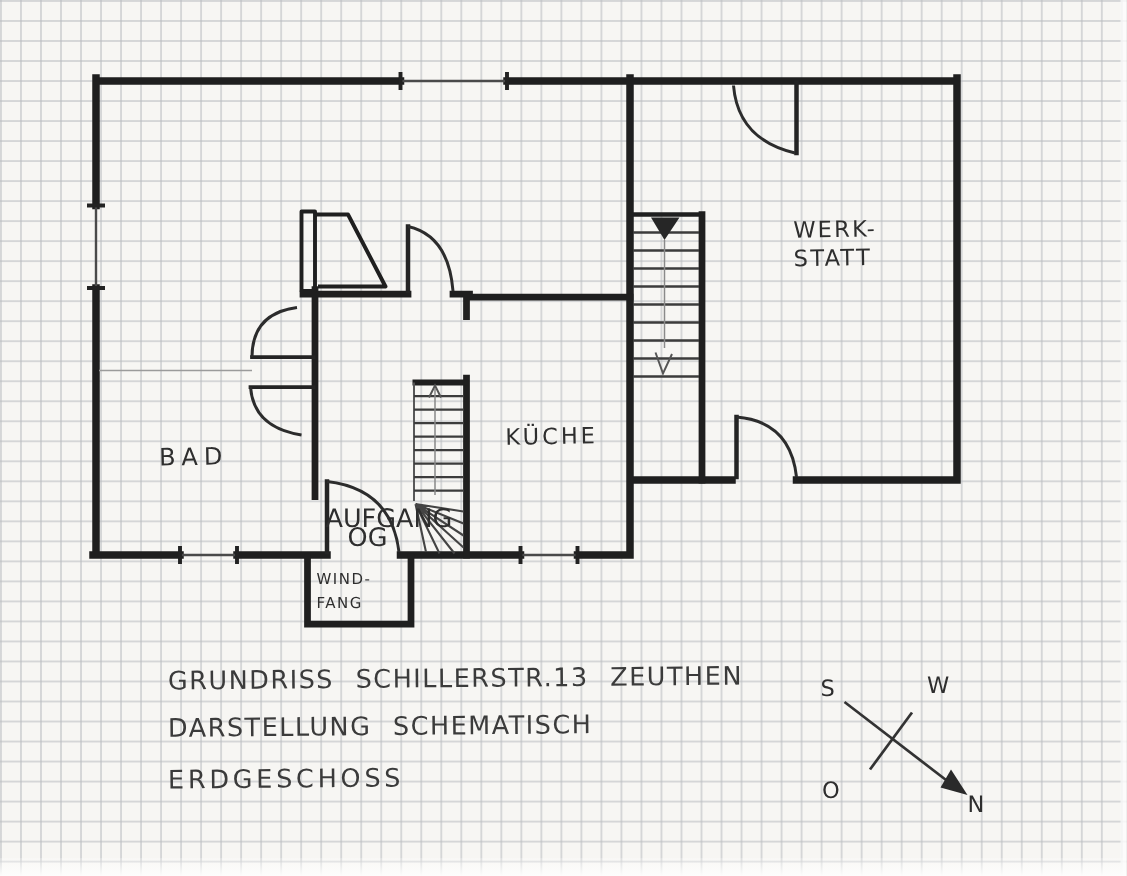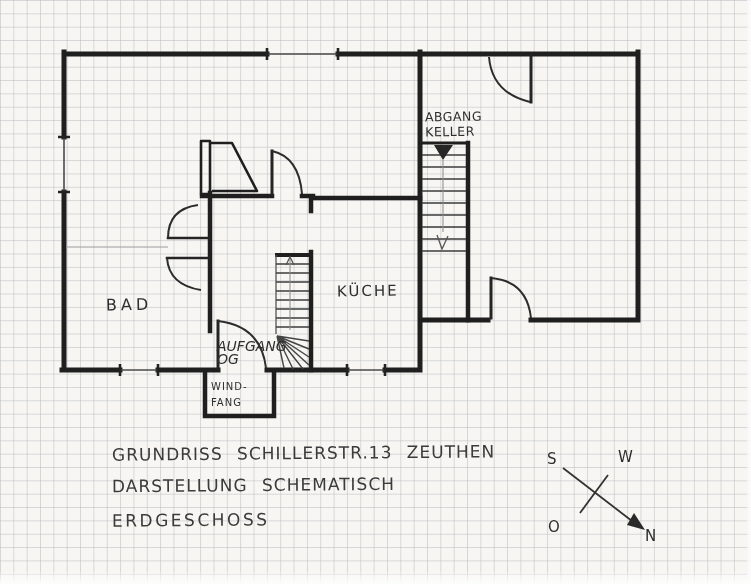--- a/index.html
+++ b/index.html
@@ -19,21 +19,21 @@
     position:absolute;
     color:#2e2e2e;
     white-space:nowrap;
     font-family:"DejaVu Sans", sans-serif;
     line-height:1.15;
   }
   .lbl-bad{left:106px;top:296px;font-size:16px;letter-spacing:4px;transform:rotate(-1deg);}
   .lbl-kueche{left:337px;top:283px;font-size:15px;letter-spacing:2px;transform:rotate(-1deg);}
   .lbl-werkstatt{left:529px;top:144px;font-size:15px;letter-spacing:1.5px;line-height:19px;transform:rotate(-1deg);}
   .lbl-abgang{left:425px;top:109px;font-size:12.5px;letter-spacing:.5px;line-height:15px;transform:rotate(-1deg);}
-  .lbl-aufgang{left:217px;top:340px;font-size:14px;line-height:13px;width:56px;text-align:left;font-style:italic;}
+  .lbl-aufgang{left:217px;top:340px;font-size:17px;line-height:13px;width:56px;text-align:center;}
   .lbl-windfang{left:211px;top:379px;font-size:10px;letter-spacing:1px;line-height:16px;}
   .caption{position:absolute;left:112px;color:#3b3b3b;font-size:17px;letter-spacing:1px;word-spacing:8px;white-space:nowrap;transform:rotate(-.5deg);}
   .caption-1{top:443px;}
   .caption-2{top:475px;}
   .caption-3{top:510px;letter-spacing:2.5px;}
   .compass-letter{position:absolute;font-size:15px;color:#2e2e2e;}
   .cl-s{left:547px;top:450px;}
   .cl-w{left:618px;top:448px;}
   .cl-o{left:548px;top:518px;}
   .cl-n{left:645px;top:527px;}
@@ -99,25 +99,25 @@
       <path d="M563 468 L632 521" stroke="#333" stroke-width="1.8" fill="none"></path>
       <path d="M608 475 L580 513" stroke="#333" stroke-width="1.8" fill="none"></path>
       <polygon points="645,530 627,525 634,513" fill="#2a2a2a"></polygon>
     </g>
   </svg>
 
   <div class="lbl lbl-bad">BAD</div>
 
   <div class="lbl lbl-kueche">KÜCHE</div>
 
+  <div class="lbl lbl-werkstatt">
+    <div>WERK-</div>
+    <div>STATT</div>
+  </div>
 
-  <div class="lbl lbl-abgang">
-    <div>ABGANG</div>
-    <div>KELLER</div>
-  </div>
 
   <div class="lbl lbl-aufgang">
     <div>AUFGANG</div>
     <div>OG</div>
   </div>
 
   <div class="lbl lbl-windfang">
     <div>WIND-</div>
     <div>FANG</div>
   </div>

